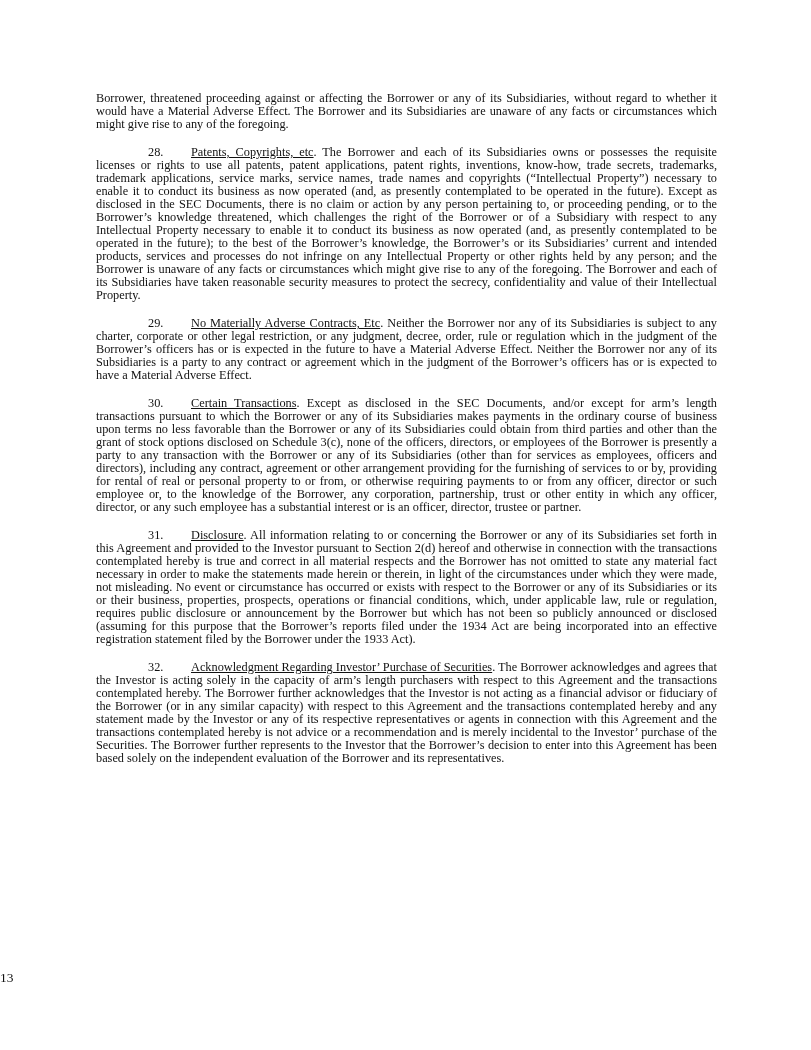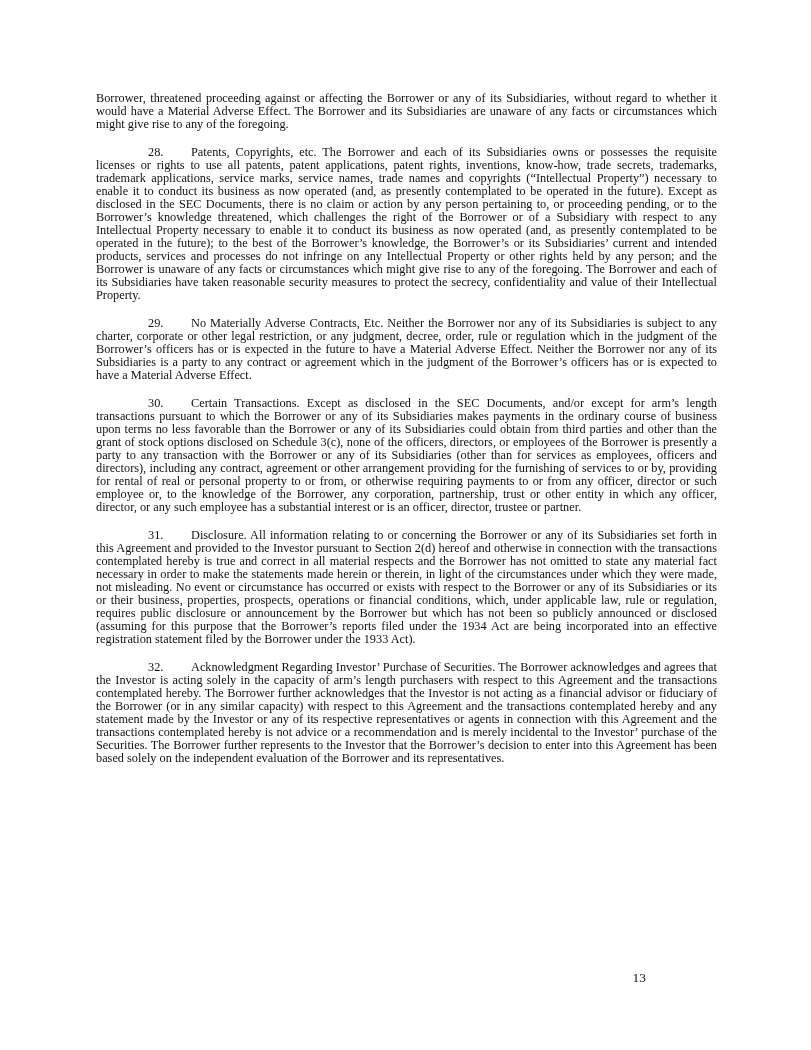--- a/index.html
+++ b/index.html
@@ -30,27 +30,28 @@
     }
     .para.numbered {
       text-indent: 52px;
     }
     .num {
       display: inline-block;
       width: 43px;
       text-indent: 0;
     }
     .heading {
+      text-decoration: underline;
     }
     .page-number {
       position: absolute;
       left: 0;
       width: 646px;
       top: 970px;
-      text-align: right;
+      text-align: left;
       font-family: "Liberation Serif", "DejaVu Serif", serif;
       font-size: 13.5px;
       color: #111111;
     }
   </style>
 </head>
 <body>
 
 <div class="page">
   <p class="para">Borrower, threatened proceeding against or affecting the Borrower or any of its Subsidiaries, without regard to whether it would have a Material Adverse Effect. The Borrower and its Subsidiaries are unaware of any facts or circumstances which might give rise to any of the foregoing.</p>

